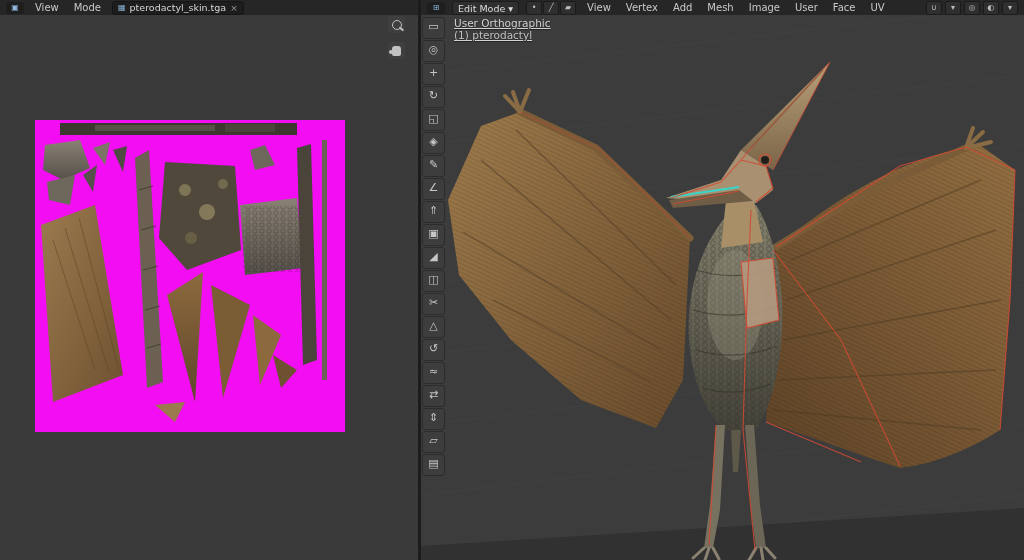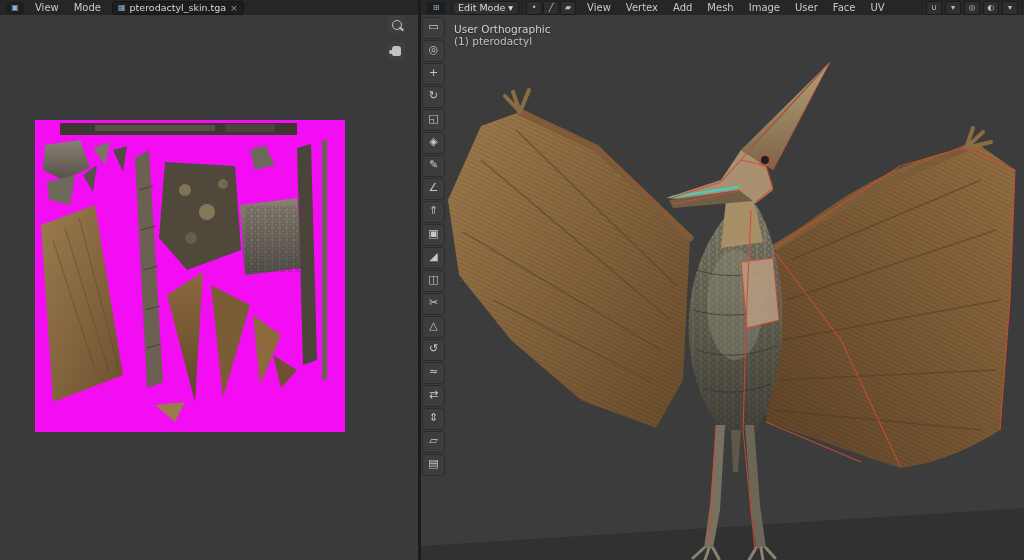--- a/index.html
+++ b/index.html
@@ -11,39 +11,39 @@
   #viewport3d{left:421px;top:0;width:603px;height:560px;background:#3c3c3c;}
   
   .hdr{left:0;top:0;right:0;height:15px;background:#262626;display:flex;align-items:center;
     gap:7px;padding:0 6px;font-size:10px;color:#c9c9c9;white-space:nowrap;z-index:30;width:100%;box-sizing:border-box;}
   .hdr .menu{padding:17px 4px;border-radius:2px;cursor:default;}
   .editor-btn{width:18px;height:12px;background:#1e1e1e;border-radius:2px;display:flex;
     align-items:center;justify-content:center;font-size:8px;color:#8fb8dc;}
   .db-field{display:flex;align-items:center;gap:4px;background:#1d1d1d;border:1px solid #151515;
     border-radius:3px;padding:0 5px;height:12px;font-size:9.5px;color:#d6d6d6;}
   .db-field .x{color:#9a9a9a;font-size:9px;}
-  .mode-dd{display:flex;align-items:center;gap:3px;background:#2f2f2f;border:1px solid #1b1b1b;
+  .mode-dd{display:flex;align-items:flex-end;gap:3px;background:#2f2f2f;border:1px solid #1b1b1b;
     border-radius:3px;padding:0 5px;height:12px;font-size:9.5px;color:#dcdcdc;}
   .mini-btn{width:14px;height:12px;background:#2f2f2f;border:1px solid #1b1b1b;border-radius:2px;
     display:flex;align-items:center;justify-content:center;font-size:8px;color:#bdbdbd;}
   .hdr-right{margin-left:auto;display:flex;gap:3px;align-items:center;}
   
   #toolbar{left:1px;top:17px;width:24px;display:flex;flex-direction:column;gap:1px;z-index:20;}
   .tool{width:21px;height:20px;background:#3d3d3d;border:1px solid #2c2c2c;border-radius:3px;
     color:#c6c6c6;font-size:11px;line-height:18px;text-align:center;cursor:default;}
   
   #atlas-wrap{left:35px;top:120px;width:310px;height:312px;}
   #uv-nav{left:388px;top:16px;width:20px;display:flex;flex-direction:column;gap:9px;z-index:20;}
   .nav-ico{width:17px;height:17px;border-radius:3px;background:#3f3f3f;display:flex;align-items:center;justify-content:center;}
   .mag{width:8px;height:8px;border:1.6px solid #c2c2c2;border-radius:50%;position:relative;}
   .mag::after{content:"";position:absolute;left:6px;top:7px;width:5px;height:1.6px;background:#c2c2c2;transform:rotate(40deg);}
   .hand{width:9px;height:10px;background:#c2c2c2;border-radius:3px 3px 2px 2px;position:relative;}
   .hand::after{content:"";position:absolute;left:-3px;top:4px;width:4px;height:4px;background:#c2c2c2;border-radius:2px;}
   
-  #vp-overlay{left:33px;top:23px;z-index:15;color:#d2d2d2;font-size:10.5px;line-height:12px;text-shadow:0 1px 1px #00000066;}
+  #vp-overlay{left:33px;top:17px;z-index:15;color:#d2d2d2;font-size:10.5px;line-height:12px;text-shadow:0 1px 1px #00000066;text-decoration:underline;}
   #vp-overlay .l2{color:#c0c0c0;}
   svg{display:block;}
 </style>
 </head>
 <body>
 
 <div id="uv-editor" class="abs">
 
   <div class="hdr abs">
     <div class="editor-btn">▣</div>

